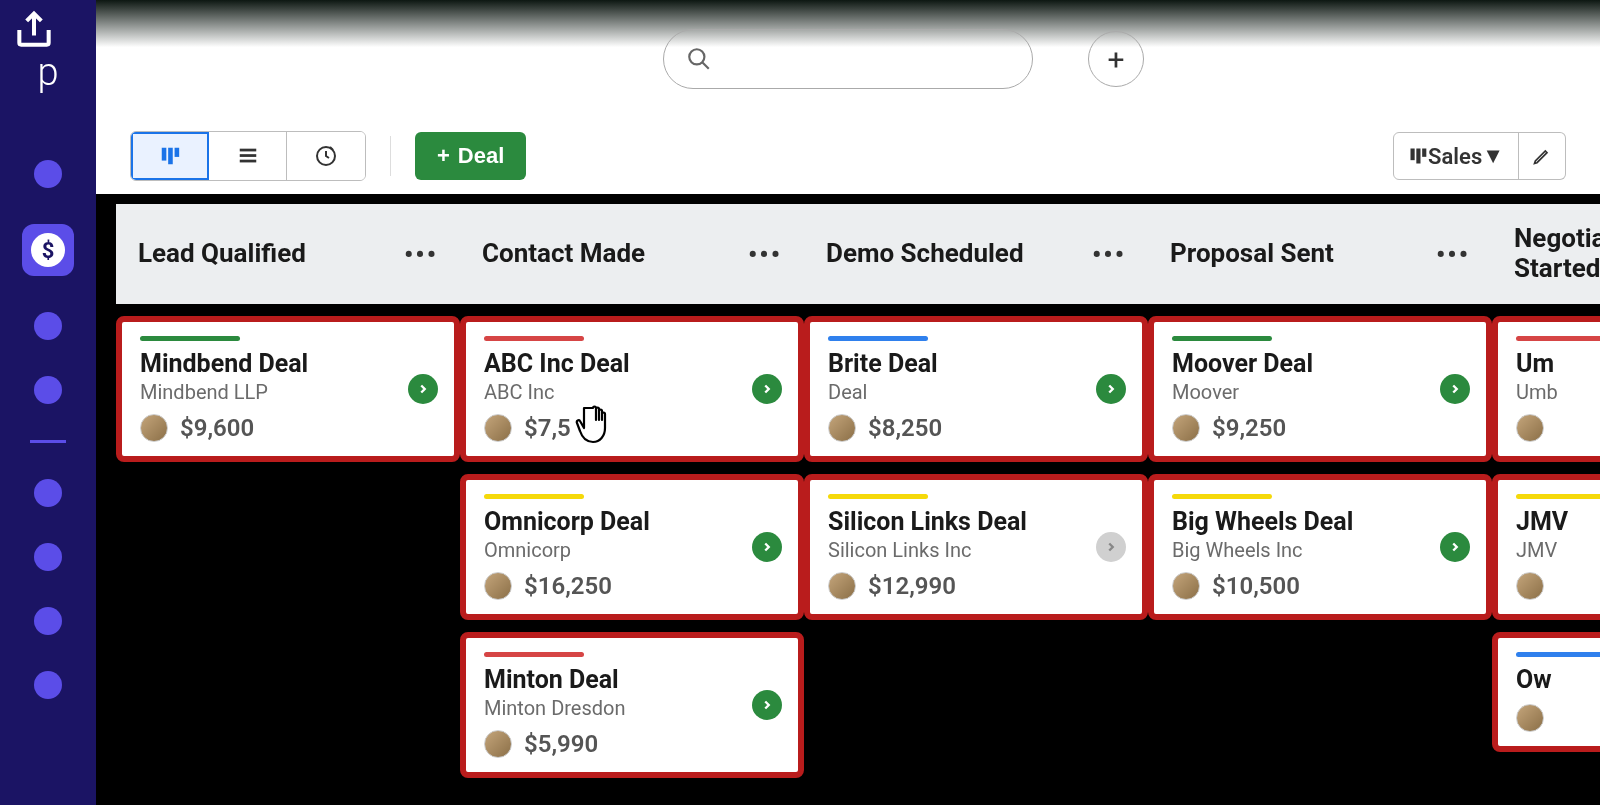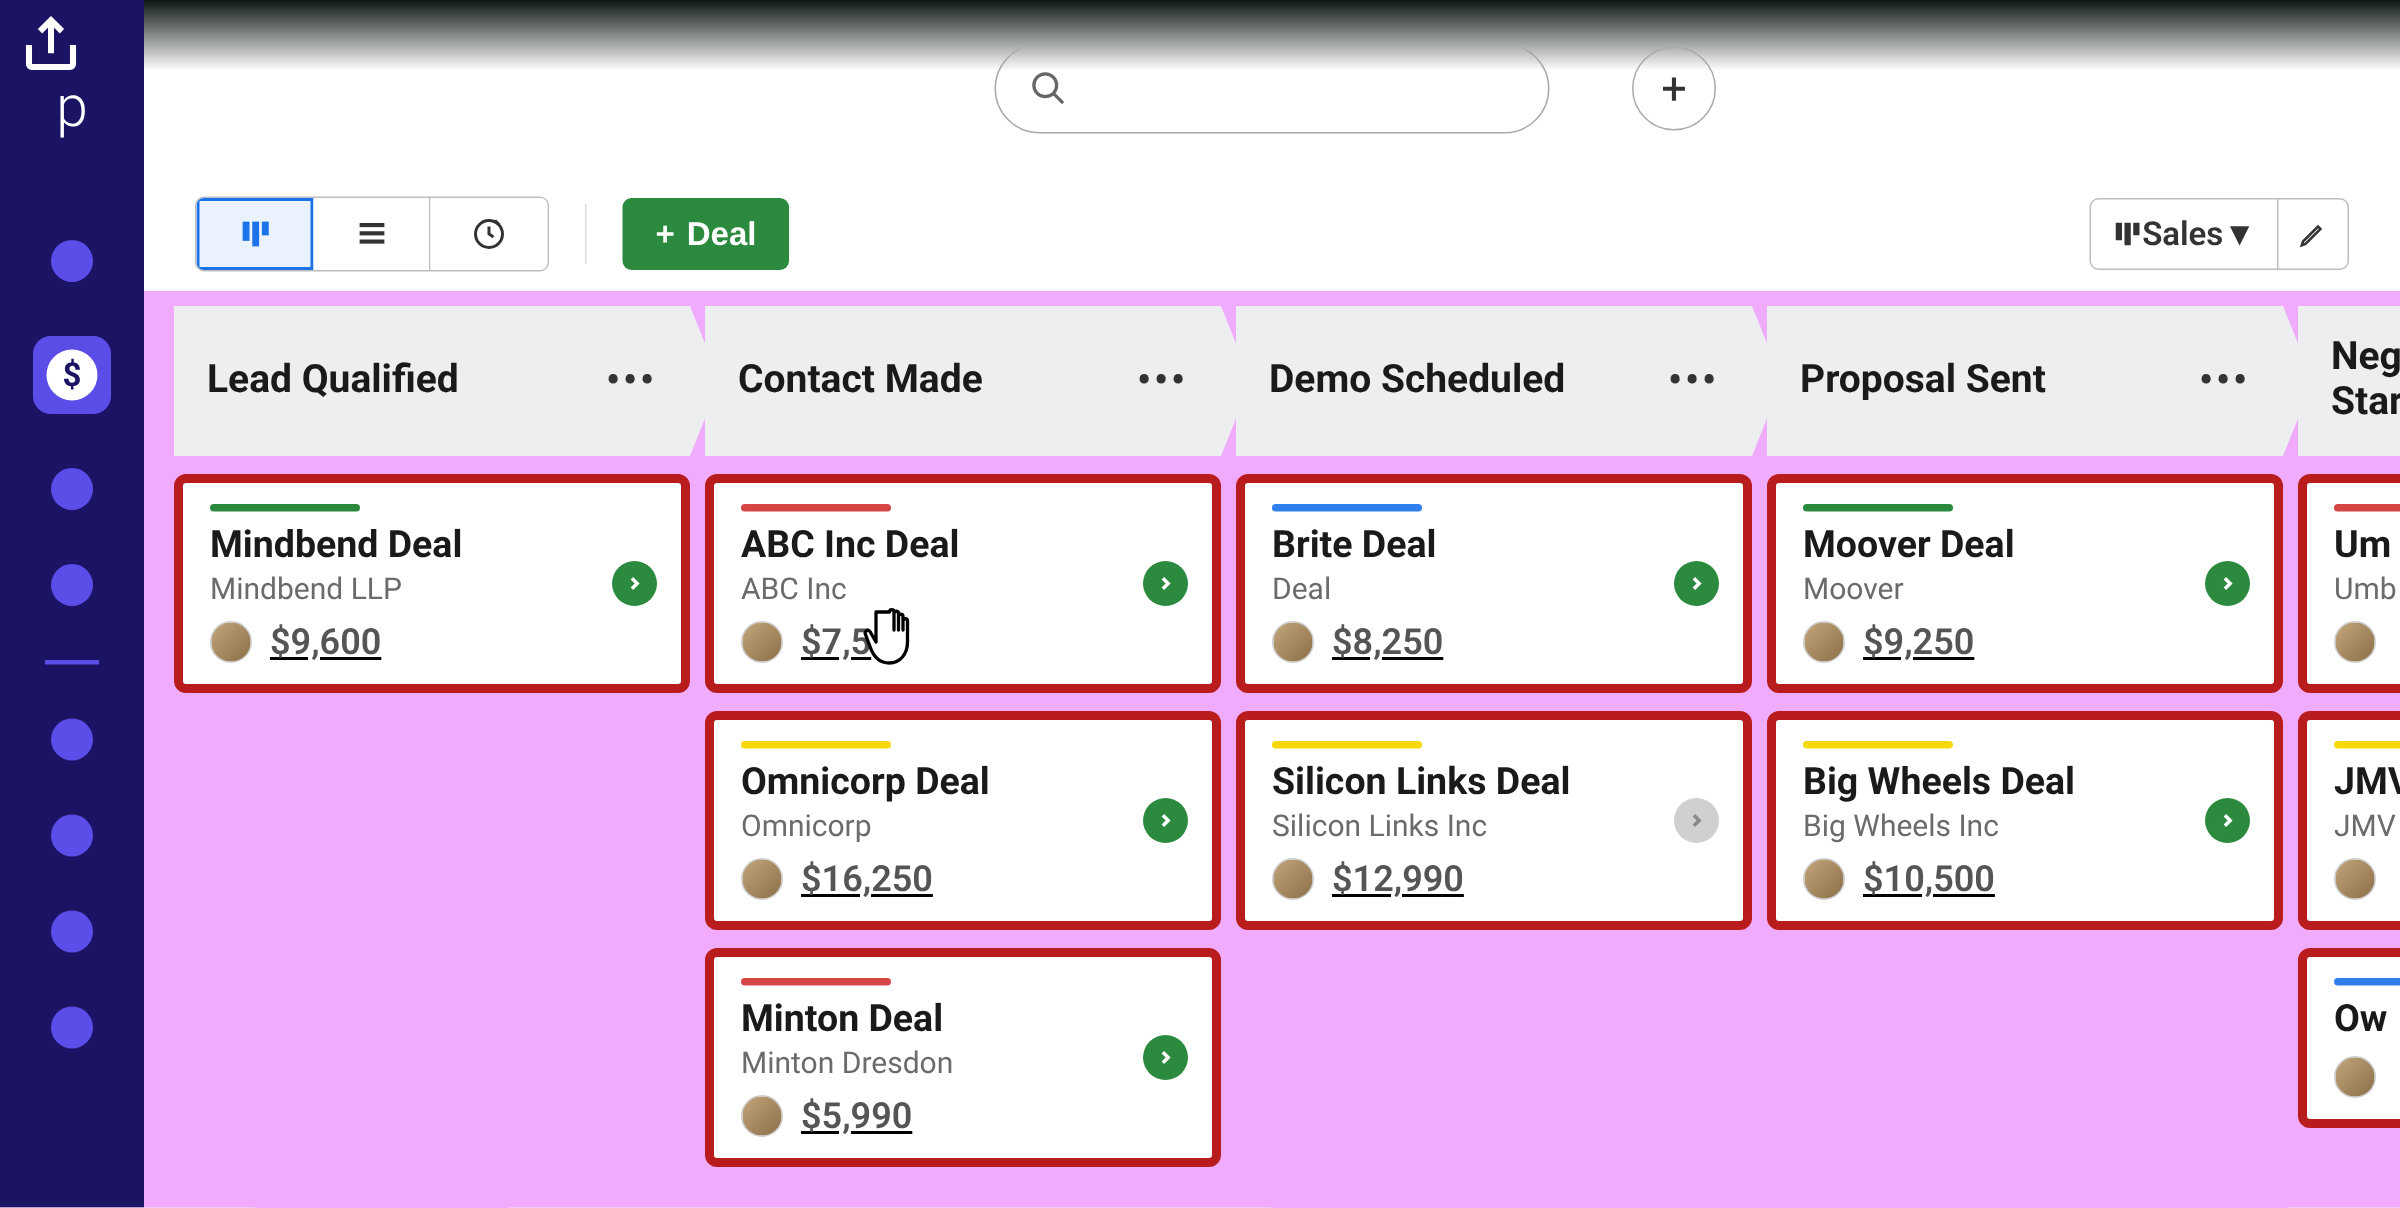--- a/index.html
+++ b/index.html
@@ -173,24 +173,23 @@
   align-items: center;
   justify-content: center;
   margin-left: -1px;
 }
 
 
 .board {
   position: absolute;
   left: 96px; top: 194px; right: 0; bottom: 0;
   display: flex;
-  gap: 10px;
   padding: 10px 20px;
   overflow: hidden;
-  background: #f0abfc;
+  background: #000000;
 }
 .column {
   width: 344px;
   flex-shrink: 0;
   display: flex;
   flex-direction: column;
   gap: 12px;
 }
 .col-header {
   position: relative;
@@ -251,21 +250,20 @@
 .card-org {
   font-size: 20px;
   color: #6b6b6b;
   margin-top: 2px;
 }
 .card-bottom {
   display: flex;
   align-items: center;
   gap: 12px;
   margin-top: 10px;
-  text-decoration: underline;
 }
 .avatar {
   width: 28px; height: 28px;
   border-radius: 50%;
   background: linear-gradient(135deg,#c4a57b,#8b6f47);
   border: 1px solid #ccc;
 }
 .card-value {
   font-size: 24px;
   font-weight: 600;

